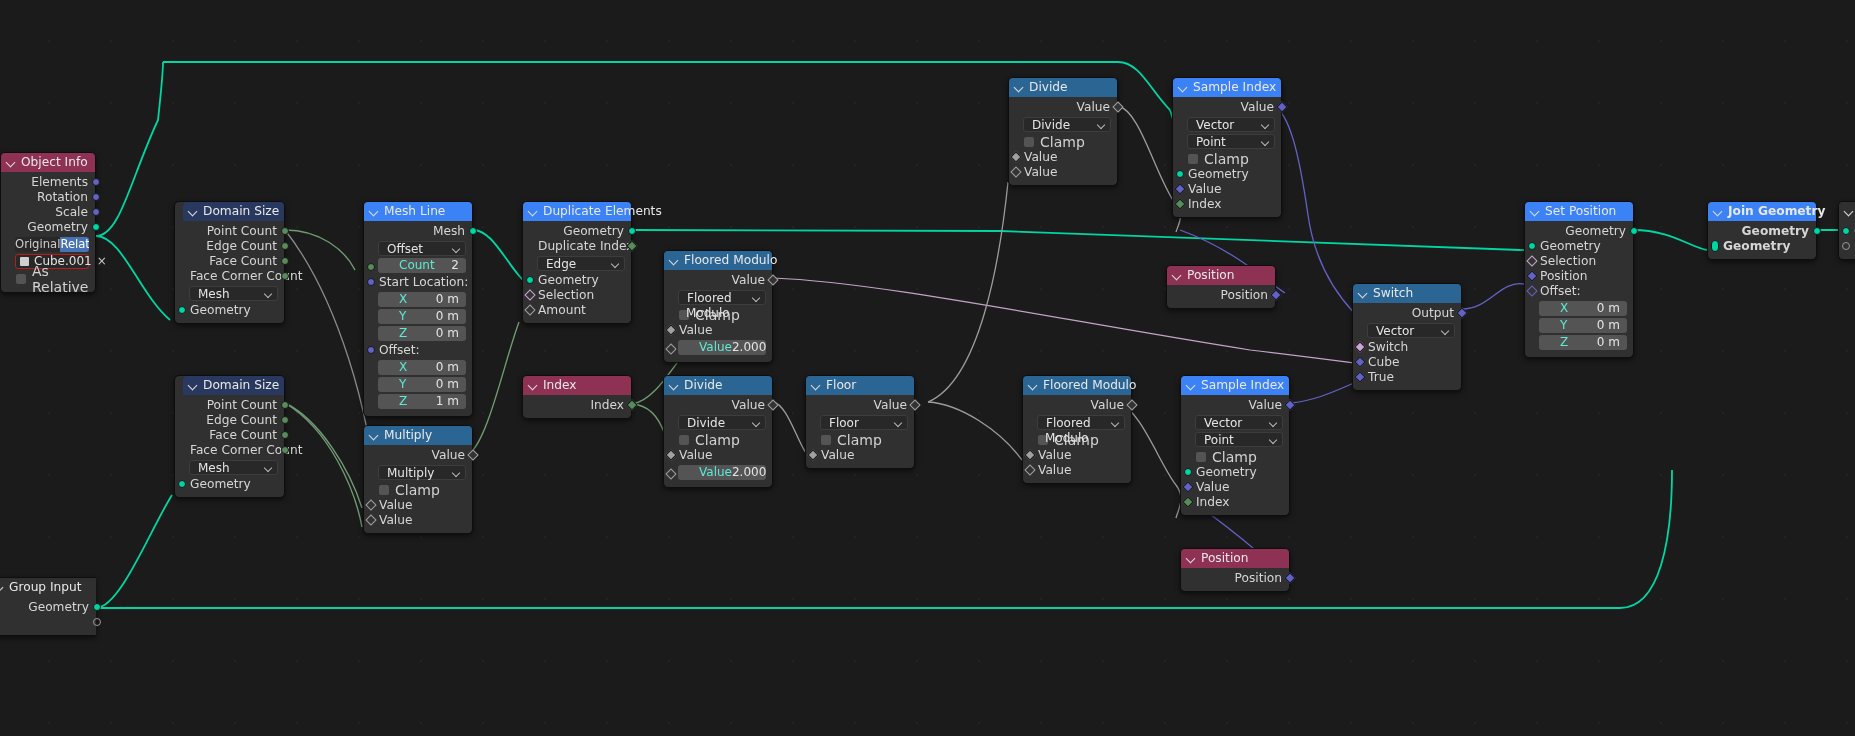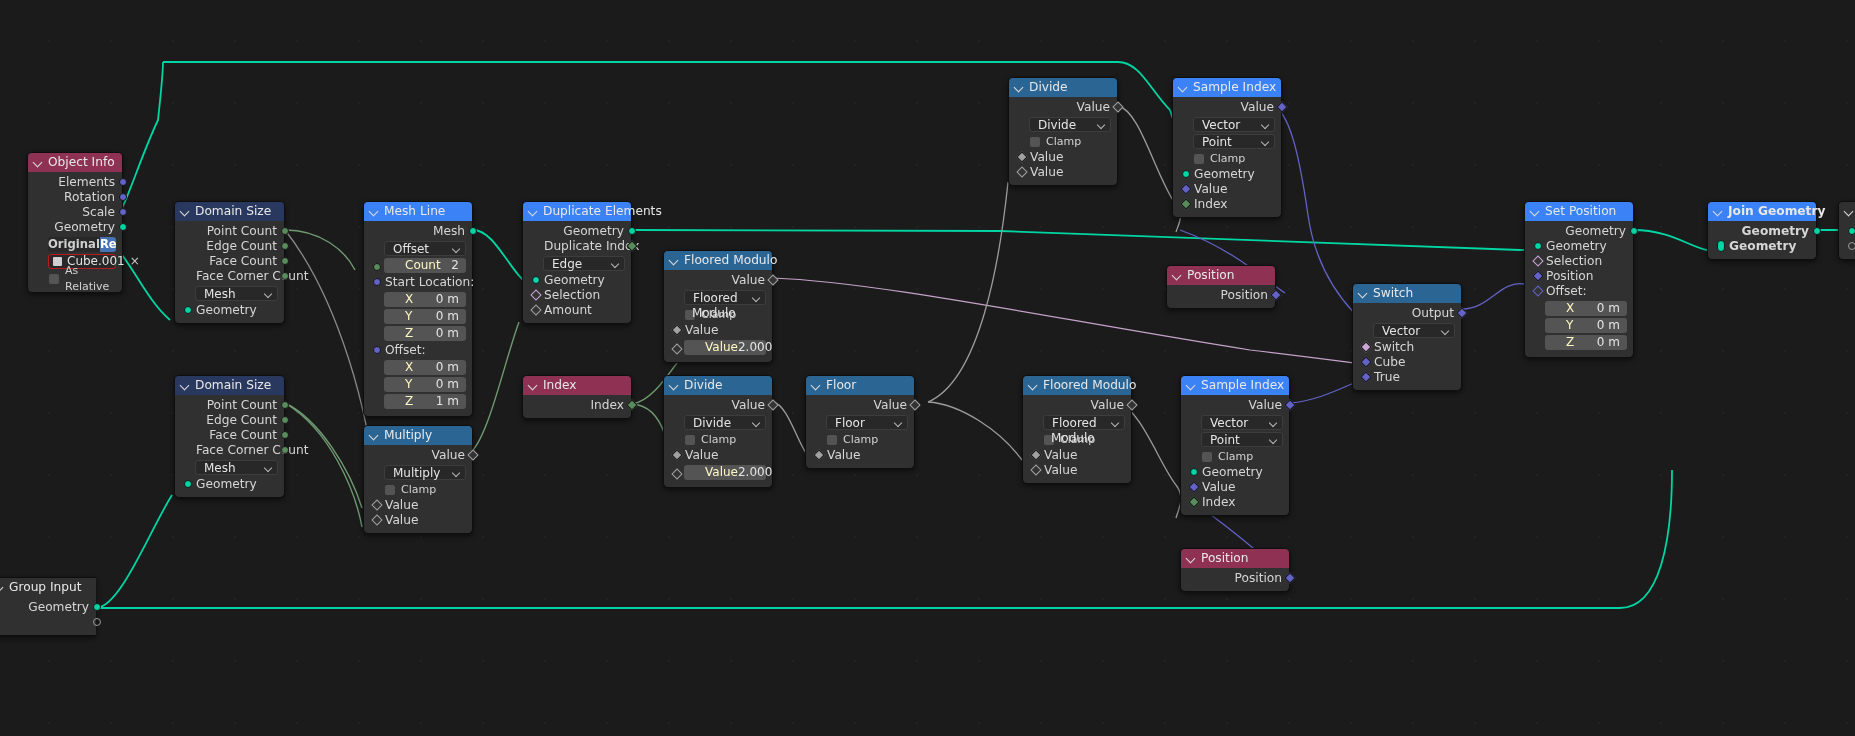--- a/index.html
+++ b/index.html
@@ -62,22 +62,22 @@
     position: absolute;
     left: 0; top: 1px;
     width: 6px; height: 6px;
     border-right: 1.4px solid #dcdcdc;
     border-bottom: 1.4px solid #dcdcdc;
     transform: rotate(45deg);
   }
   .hdr-geo   { background: #3b82f6; }
   .hdr-math  { background: #2a6594; }
   .hdr-input { background: #8e3152; }
-  .hdr-vec   { background: #28385e; }
-  .body { padding: 3px 0 5px 14px; }
+  .hdr-vec   { background: #28385e; margin-left: 8px; }
+  .body { padding: 3px 0 5px 8px; }
   .row {
     position: relative;
     height: 15px;
     line-height: 15px;
     padding: 0 7px;
     white-space: nowrap;
     font-size: 12.2px;
     color: #d6d6d6;
   }
   .row.out { text-align: right; }
@@ -96,47 +96,47 @@
   .widget.drop { background: #282828; border: 1px solid #3d3d3d; }
   .widget.drop .dchev {
     position: absolute; right: 6px; top: 4px;
     width: 6px; height: 6px;
     border-right: 1.3px solid #b9b9b9;
     border-bottom: 1.3px solid #b9b9b9;
     transform: rotate(45deg);
   }
   .widget.drop .dlabel { padding-left: 1px; }
   .widget.kvc { display: flex; justify-content: space-between; }
-  .widget.kvc .k { color: #fef9c3; padding-left: 14px; }
+  .widget.kvc .k { color: #5eead4; padding-left: 14px; }
   .chkrow {
     height: 16px; line-height: 16px;
     padding: 0 7px;
     display: flex; align-items: center; gap: 6px;
-    font-size: 11px;
+    font-size: 14px;
   }
   .chkbox {
     width: 10px; height: 10px;
     background: #545454;
     border-radius: 2px;
     flex: 0 0 auto;
   }
   .objrow {
     margin: 2px 6px; height: 15px; line-height: 15px;
     background: #282828; border: 1px solid #b91c1c;
     border-radius: 3px; display: flex; align-items: center;
     font-size: 12px; padding: 0 4px; gap: 5px;
   }
   .objrow .oicon { width: 9px; height: 9px; background: #cfcfcf; border-radius: 1px; flex:0 0 auto;}
   .objrow .oname { flex: 1; color: #e2e2e2; }
   .objrow .ox { color: #c9c9c9; font-size: 12px; }
   .toggle2 {
     margin: 2px 6px; height: 15px; display: flex;
     border-radius: 3px; overflow: hidden; font-size: 11.6px;
   }
-  .toggle2 > div { flex: 1; text-align: center; line-height: 15px; font-weight: bold; }
+  .toggle2 > div { flex: 1; text-align: center; line-height: 15px; }
   .toggle2 .off { background: #282828; color: #cdcdcd; }
   .toggle2 .on  { background: #4772b3; color: #ffffff; }
   
   .sock {
     position: absolute;
     width: 8px; height: 8px;
     border-radius: 50%;
     border: 1px solid #161616;
     top: 3px;
   }
@@ -218,21 +218,21 @@
       <path d="M1290,403 C1330,400 1360,375 1412,362" stroke="#6363c7" stroke-width="1.3"></path>
 
       <path d="M1462,309 C1490,309 1500,280 1524,284" stroke="#6363c7" stroke-width="1.3"></path>
 
       <path d="M1633,230 C1670,230 1690,247 1707,250" stroke="#00d6a3" stroke-width="1.8"></path>
 
       <path d="M1793,230 L1838,230" stroke="#00d6a3" stroke-width="1.8"></path>
     </g>
   </svg>
 
-  <div class="node" id="n-object-info" style="left:0px; top:152px; width:96px;margin-left:27px;">
+  <div class="node" id="n-object-info" style="left:0px; top:152px; width:96px;">
     <div class="hdr hdr-input">
       <span class="chev"></span>
       <span>Object Info</span>
     </div>
     <div class="body">
       <div class="row out">
         <span>Elements</span>
         <span class="sock right vec"></span>
       </div>
       <div class="row out">

